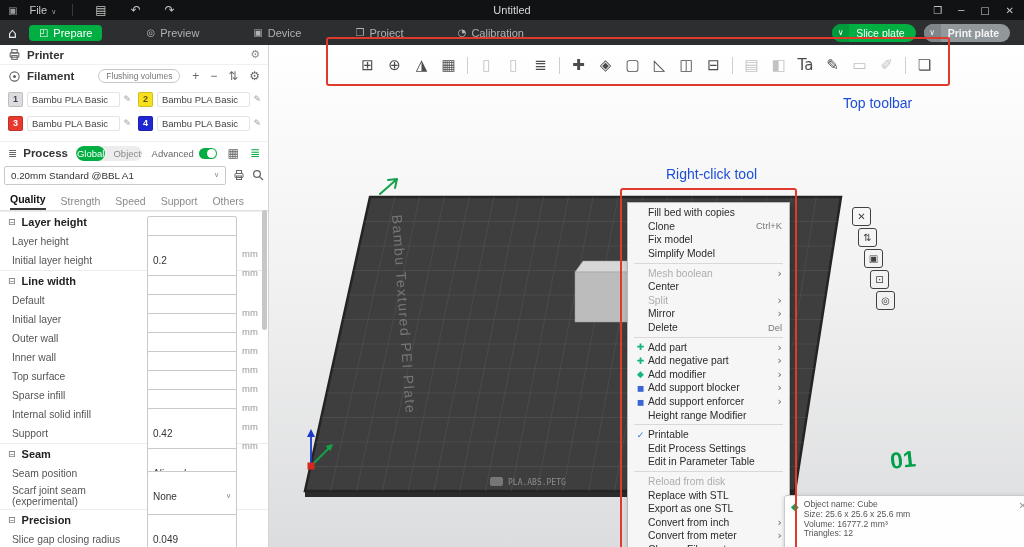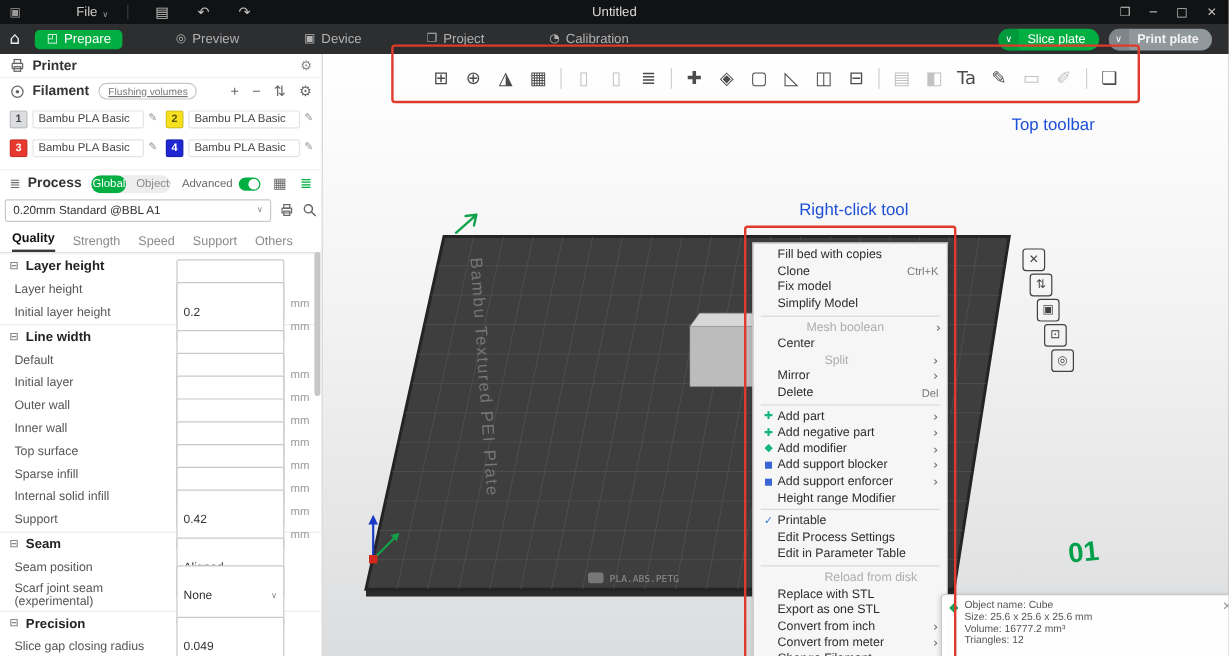--- a/index.html
+++ b/index.html
@@ -4,21 +4,21 @@
 <style>
   html,body{margin:0;padding:0;background:#222;}
   .app{position:relative;width:1024px;height:547px;overflow:hidden;background:#fff;
        font-family:"Liberation Sans","DejaVu Sans",sans-serif;-webkit-font-smoothing:antialiased;}
   .glyph{font-family:"DejaVu Sans",sans-serif;}
 
   
   .titlebar{position:absolute;left:0;top:0;right:0;height:20px;background:#111213;color:#c9c9c9;
             display:flex;align-items:center;font-size:11px;z-index:40;}
   .tb-appicon{margin:0 6px 0 8px;font-size:10px;color:#9a9a9a;}
-  .tb-menu{display:flex;align-items:flex-end;gap:4px;padding:0 6px;cursor:default;margin-left:34px;}
+  .tb-menu{display:flex;align-items:flex-end;gap:4px;padding:0 6px;cursor:default;}
   .tb-menu .caret{font-size:7px;color:#9a9a9a;}
   .tb-divider{width:1px;height:12px;background:#3a3a3a;margin:0 10px;}
   .tb-act{margin:0 12px;font-size:12px;color:#c4c4c4;}
   .tb-title{position:absolute;left:50%;transform:translateX(-50%);color:#d8d8d8;font-size:11px;}
   .tb-controls{margin-left:auto;display:flex;align-items:center;gap:16px;padding-right:10px;font-size:10px;color:#c4c4c4;}
 
   
   .tabbar{position:absolute;left:0;top:20px;right:0;height:25px;background:#2d2e30;display:flex;
           align-items:center;z-index:40;}
   .home{color:#e8e8e8;font-size:14px;margin:0 12px 0 8px;}
@@ -38,21 +38,21 @@
   .btn-print span:last-child{padding:0 11px 0 7px;font-weight:bold;}
 
   
   .sidebar{position:absolute;left:0;top:45px;width:268px;bottom:0;background:#fff;
            border-right:1px solid #d4d4d4;overflow:hidden;z-index:30;}
   .side-head{display:flex;align-items:center;padding:0 8px;}
   #printer-row{height:19px;border-bottom:1px solid #f0f0f0;}
   #filament-row{height:22px;}
   .head-label{font-size:11.5px;font-weight:bold;color:#333;margin-left:6px;}
   .right-ic{margin-left:auto;font-size:11px;color:#8a8a8a;}
-  .pill-btn{border:1px solid #c6c6c6;border-radius:8px;font-size:8.5px;color:#777;padding:1px 7px;margin-left:8px;white-space:nowrap;text-decoration:underline;}
+  .pill-btn{border:1px solid #c6c6c6;border-radius:8px;font-size:8.5px;color:#777;padding:1px 7px;margin-left:24px;white-space:nowrap;}
   .mini-btn{font-size:12px;color:#666;margin-left:11px;line-height:1;}
   .mini-btn.first{margin-left:auto;}
   .mini-btn.green{color:#00ae42;}
   #filament-slots{display:grid;grid-template-columns:1fr 1fr;padding:2px 4px;row-gap:4px;}
   .slot{display:flex;align-items:center;height:20px;}
   .badge{width:13px;height:13px;border-radius:2px;display:flex;align-items:center;justify-content:center;
          font-size:9px;font-weight:bold;margin:0 4px;border:1px solid rgba(0,0,0,.15);}
   .slot-label{font-size:9.5px;color:#444;flex:1;white-space:nowrap;overflow:hidden;border:1px solid #e4e4e4;
               border-radius:2px;padding:1px 4px;margin-right:3px;}
   .slot-edit{font-size:9px;color:#999;margin-right:3px;}
@@ -97,21 +97,21 @@
   .tb-sep{width:1px;height:17px;background:#cfcfcf;margin:0 5px;}
   .scene{position:absolute;left:0;top:0;}
   #plate-toolbar .pt-icon{position:absolute;width:17px;height:17px;border:1.5px solid #414141;border-radius:3px;
         display:flex;align-items:center;justify-content:center;font-size:10px;color:#414141;
         background:rgba(255,255,255,.12);z-index:8;font-family:"DejaVu Sans",sans-serif;}
 
   
   .context-menu{position:absolute;left:359px;top:157px;width:161px;height:346px;background:#f6f6f7;
         border:1px solid #b9b9b9;box-shadow:2px 3px 7px rgba(0,0,0,.28);z-index:20;padding-top:3px;overflow:hidden;}
   .menu-item{display:flex;align-items:center;height:13.6px;padding:0 7px 0 5px;font-size:10.3px;color:#2b2b2b;}
-  .menu-item.off{color:#adadad;gap:39px;}
+  .menu-item.off{color:#adadad;}
   .mi-icon{width:15px;font-size:9px;text-align:center;font-family:"DejaVu Sans",sans-serif;}
   .mi-label{flex:1;white-space:nowrap;}
   .mi-short{font-size:9.3px;color:#777;}
   .mi-sub{font-size:11px;color:#666;margin-left:4px;line-height:1;}
   .menu-sep{height:1px;background:#d9d9d9;margin:2.5px 6px;}
 
   
   .info-box{position:absolute;left:516px;top:450px;width:236px;height:47px;background:rgba(255,255,255,.97);
         border:1px solid #c9c9c9;border-radius:3px;box-shadow:0 1px 4px rgba(0,0,0,.18);display:flex;
         padding:4px 6px;z-index:25;}

